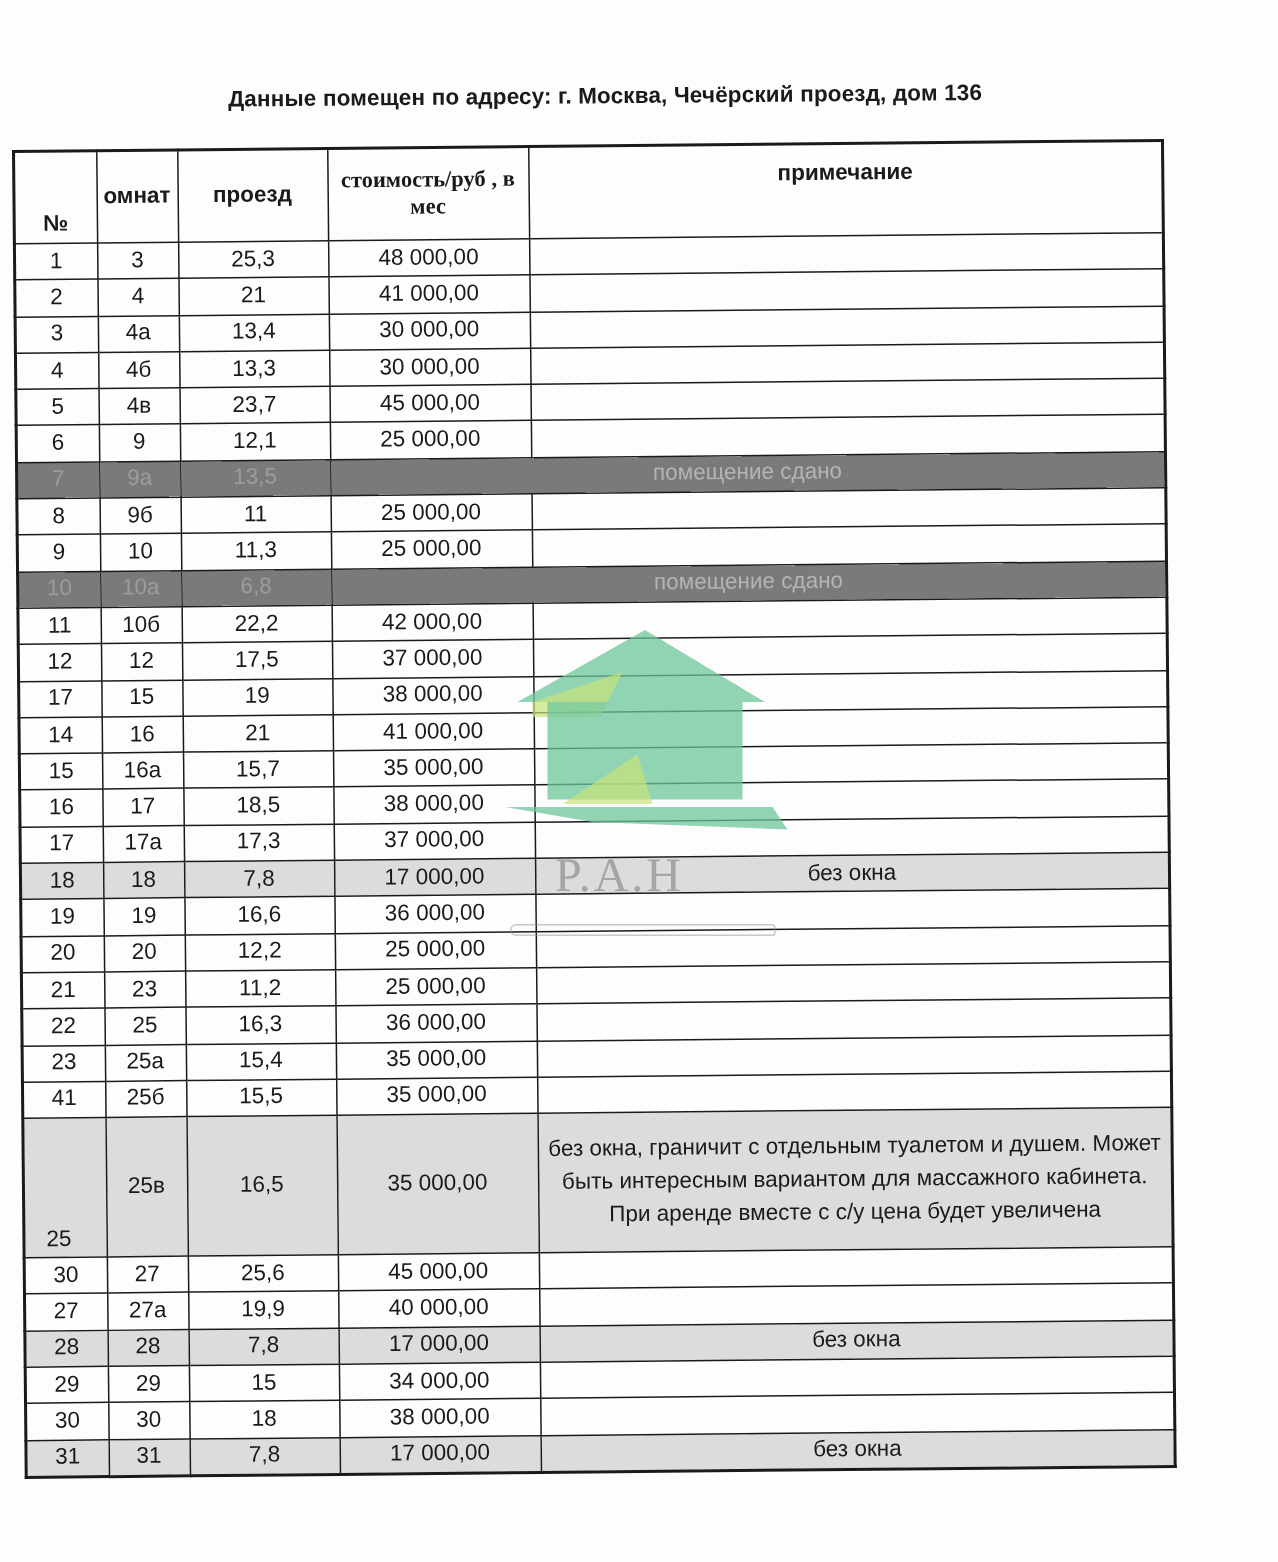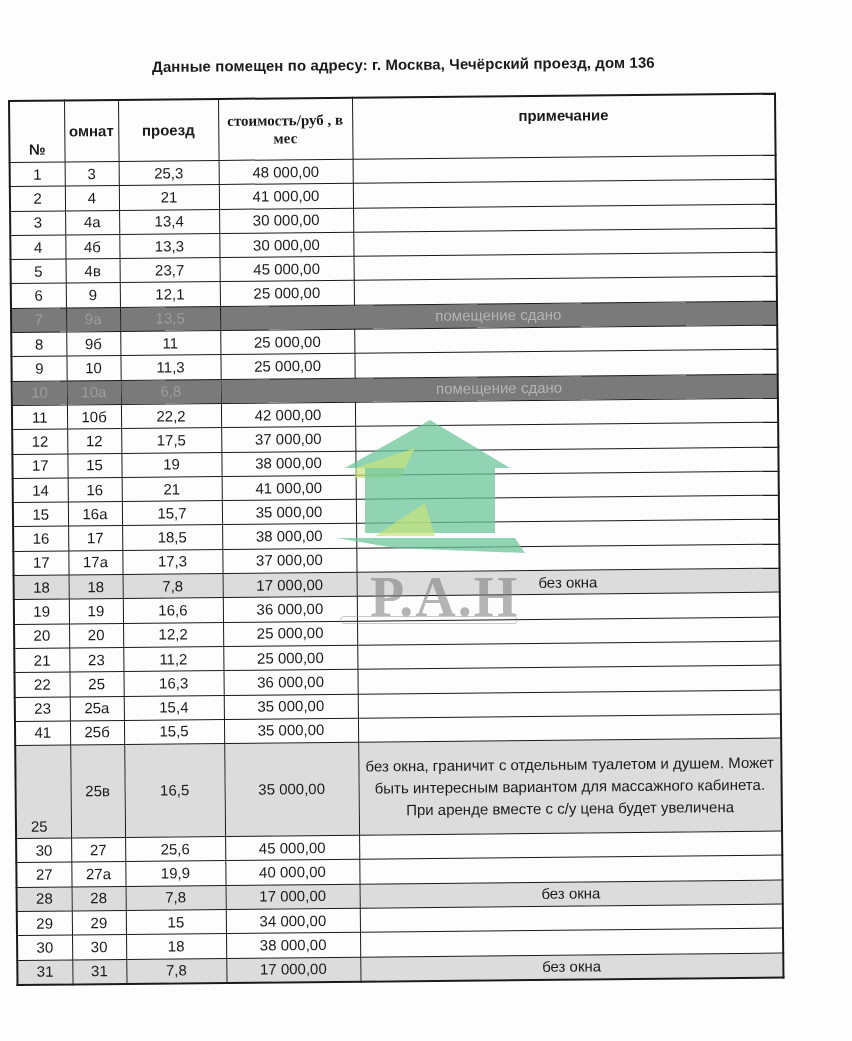--- a/index.html
+++ b/index.html
@@ -18,21 +18,21 @@
   th.note{vertical-align:top;padding-top:10px;}
   table{border:2.5px solid #1a1a1a;}
   tr.rented td{background:#7a7a7a;color:#9c9c9c;}
   tr.rented td.note{color:#b4b4b4;}
   tr.nowin td{background:#dcdcdc;}
   tr.big td{height:92px;white-space:normal;line-height:22px;}
   tr.big td.n{vertical-align:bottom;text-align:left;padding-left:14px;}
   td.note{font-size:15px;}
   .wm{position:absolute;left:335px;top:418px;width:190px;height:160px;pointer-events:none;}
   .wm-text{position:absolute;left:370px;top:565px;font-family:"Liberation Serif","DejaVu Serif",serif;
-           font-size:56px;color:rgba(120,120,120,0.55);letter-spacing:2px;pointer-events:none;font-weight:bold;}
+           font-size:32px;color:rgba(120,120,120,0.55);letter-spacing:2px;pointer-events:none;}
   .wm-line{position:absolute;left:340px;top:616px;width:175px;height:6px;border:1px solid rgba(150,150,150,0.5);
            border-radius:4px 2px 2px 4px;pointer-events:none;}
 </style>
 </head>
 <body>
 
 <div class="title">Данные помещен по адресу: г. Москва, Чечёрский проезд, дом 136</div>
 
 <div class="sheet">
   <table>

